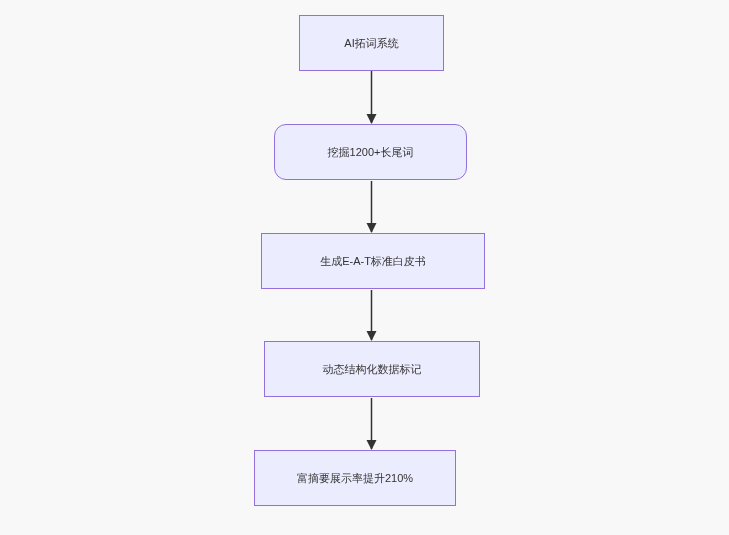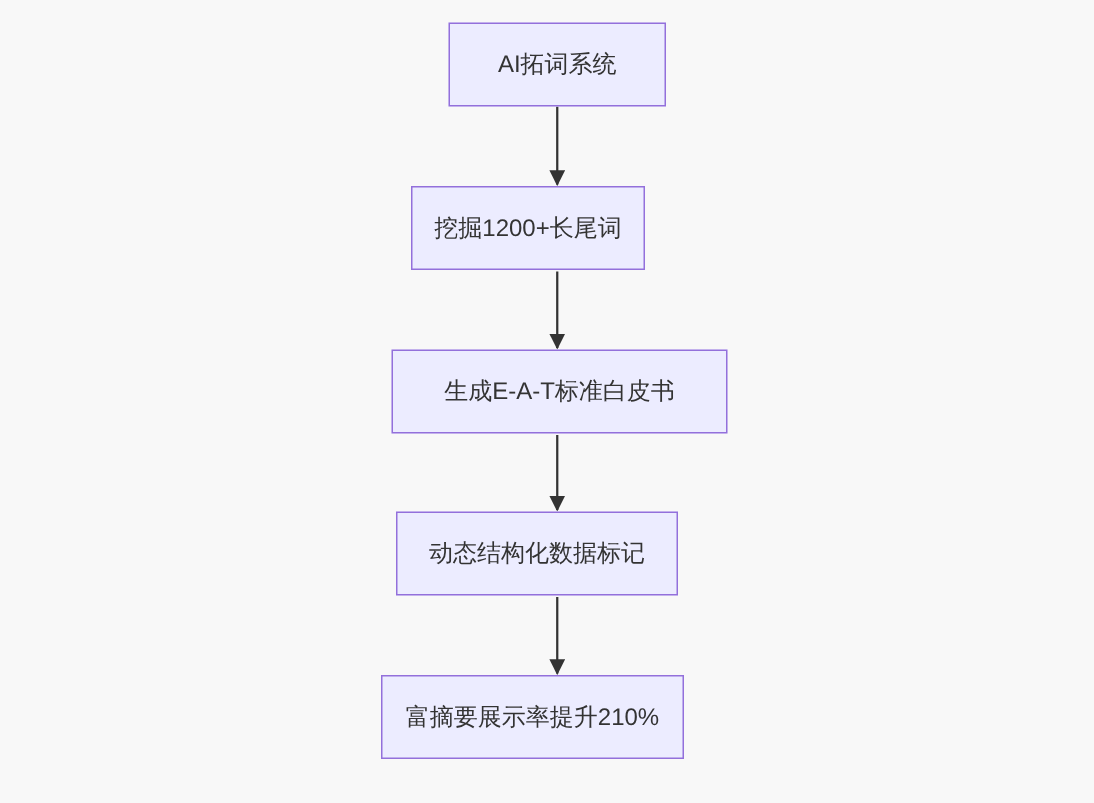--- a/index.html
+++ b/index.html
@@ -29,31 +29,31 @@
   .edges line {
     stroke: var(--edge);
     stroke-width: 1.5;
   }
   .node {
     position: absolute;
     height: 56px;
     background: var(--node-fill);
     border: 1px solid var(--node-border);
     color: var(--text);
-    font-size: 16px;
+    font-size: 11px;
     display: flex;
     align-items: center;
     justify-content: center;
     text-align: right;
     white-space: nowrap;
   }
   .n1 { left: 299px; top: 15px;  width: 145px; }
-  .n2 { left: 274px; top: 124px; width: 156px; }
+  .n2 { left: 274px; top: 124px; width: 193px; border-radius: 12px; }
   .n3 { left: 261px; top: 233px; width: 224px; }
-  .n4 { left: 264px; top: 341px; width: 188px; }
+  .n4 { left: 264px; top: 341px; width: 216px; }
   .n5 { left: 254px; top: 450px; width: 202px; }
 </style>
 </head>
 <body>
 
 <div class="canvas">
 
   <svg class="edges" viewBox="0 0 729 535" xmlns="http://www.w3.org/2000/svg">
     <defs>
       <marker id="arrowhead" viewBox="0 0 10 10" refX="9" refY="5" markerWidth="7" markerHeight="7" orient="auto-start-reverse">

